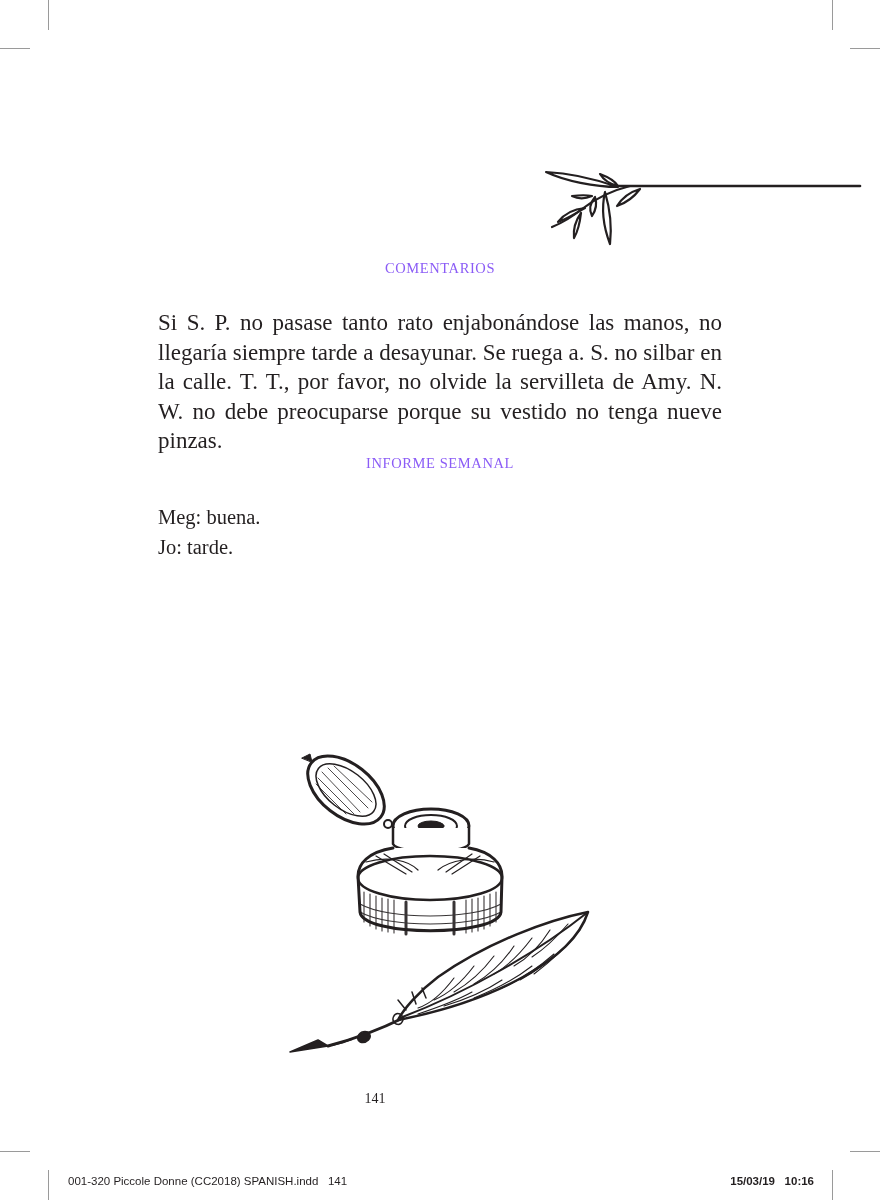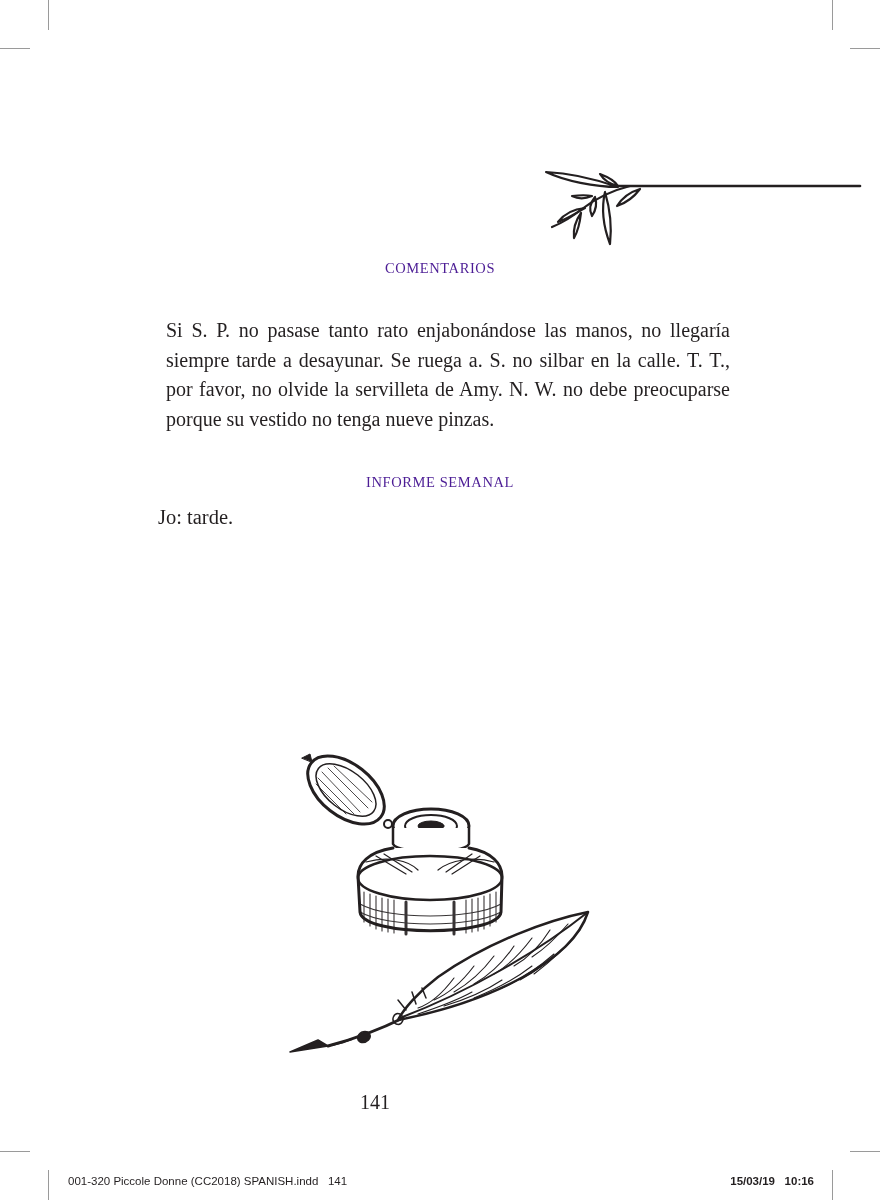--- a/index.html
+++ b/index.html
@@ -31,35 +31,35 @@
   }
 
   .section-heading {
     position: absolute;
     left: 0;
     width: 880px;
     text-align: center;
     font-size: 14.5px;
     letter-spacing: 0.6px;
     text-transform: uppercase;
-    color: #4c1d95;
+    color: #8b5cf6;
   }
   .heading-1 { top: 260px; }
-  .heading-2 { top: 474px; }
+  .heading-2 { top: 455px; }
 
   .body-para {
     position: absolute;
     left: 158px;
     top: 308px;
     width: 564px;
-    font-size: 20px;
+    font-size: 23px;
     line-height: 29.5px;
     text-align: justify;
     text-align-last: left;
-    margin: 8px;
+    margin: 0;
   }
 
   .report-list {
     position: absolute;
     left: 158px;
     top: 503px;
     margin: 0;
     padding: 0;
     list-style: none;
     font-size: 20.5px;
@@ -73,21 +73,21 @@
     width: 305px;
     height: 305px;
   }
 
   .page-number {
     position: absolute;
     left: 0;
     width: 750px;
     top: 1091px;
     text-align: center;
-    font-size: 20px;
+    font-size: 14px;
   }
 
   .slug {
     position: absolute;
     top: 1175px;
     font-family: "Liberation Sans", "DejaVu Sans", sans-serif;
     font-size: 11.5px;
     color: #231f20;
     white-space: pre;
   }
@@ -125,20 +125,21 @@
   <path d="M32 31 C 40 30, 47 30, 52 31 C 45 34, 38 34, 32 31 Z"></path>
   <path d="M45 43 C 36 48, 27 54, 18 57 C 24 49, 34 44, 45 43 Z"></path>
   <path d="M41 48 C 40 57, 38 66, 34 73 C 33 64, 36 55, 41 48 Z"></path>
 </svg>
 
 <div class="section-heading heading-1">COMENTARIOS</div>
 <p class="body-para">Si S. P. no pasase tanto rato enjabonándose las manos, no llegaría siempre tarde a desayunar. Se ruega a. S. no silbar en la calle. T. T., por favor, no olvide la servilleta de Amy. N. W. no debe preocuparse porque su vestido no tenga nueve pinzas.</p>
 
 <div class="section-heading heading-2">INFORME SEMANAL</div>
 <ul class="report-list">
+  <li>Meg: buena.</li>
   <li>Jo: tarde.</li>
 </ul>
 
 <svg class="illustration" viewBox="0 0 305 305" stroke="#231f20" fill="none" stroke-linecap="round" stroke-linejoin="round">
 
   <g>
     <ellipse cx="58" cy="38" rx="44" ry="26" transform="rotate(38 58 38)" stroke-width="3" fill="#ffffff"></ellipse>
     <ellipse cx="58" cy="38" rx="35" ry="19" transform="rotate(38 58 38)" stroke-width="1.5"></ellipse>
     <g stroke-width="1" opacity="0.8">
       <line x1="34" y1="20" x2="72" y2="60"></line>

